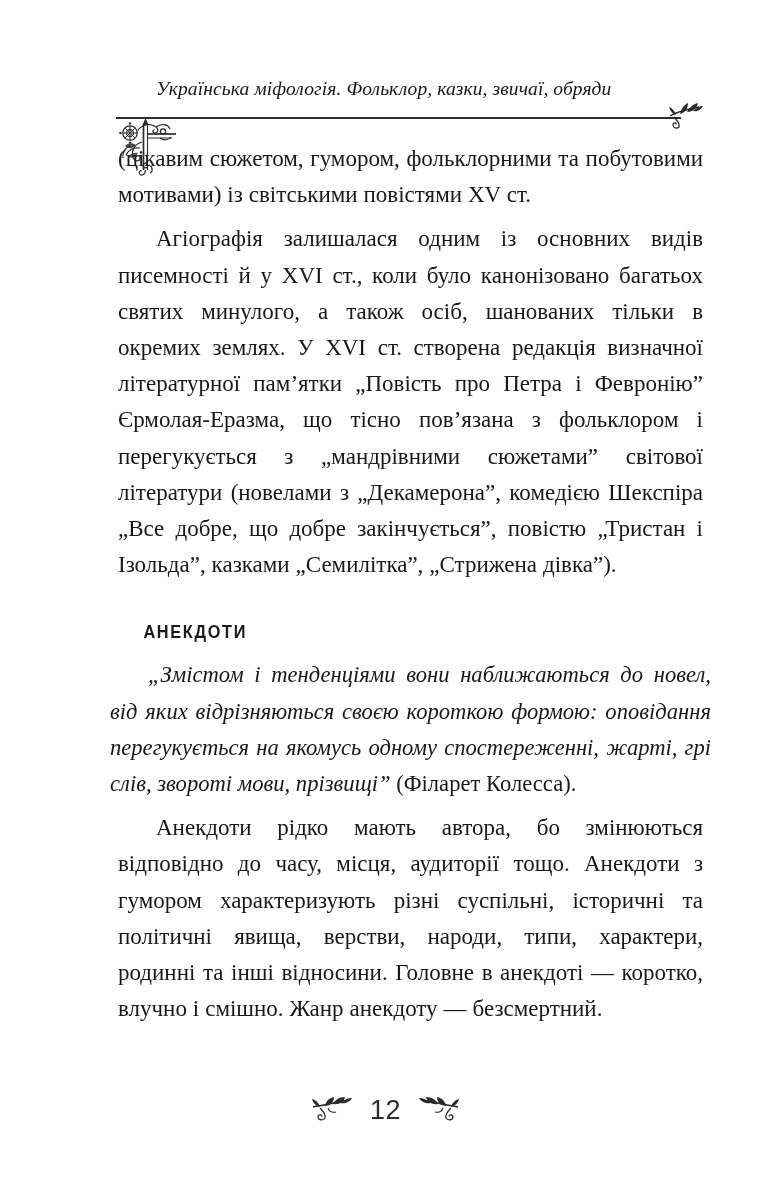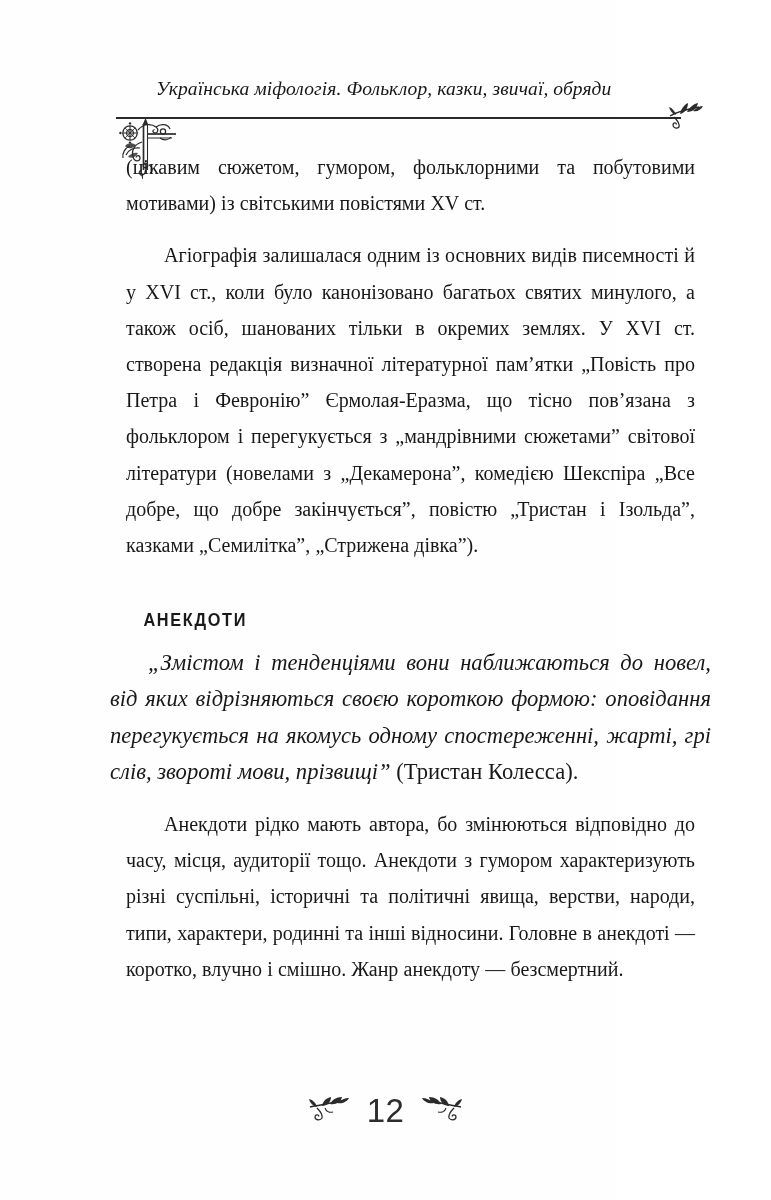--- a/index.html
+++ b/index.html
@@ -75,22 +75,22 @@
 
   
   .col {
     position: absolute;
     left: 110px;
     top: 133px;
     width: 601px;
   }
 
   p.para {
-    margin: 16px;
-    font-size: 20px;
+    margin: 8px;
+    font-size: 23px;
     line-height: 36.2px;
     text-align: justify;
     text-align-last: left;
     text-indent: 38px;
     color: #181818;
     font-family: "Liberation Serif", serif;
     hyphens: manual;
     word-spacing: 0.2px;
   }
   p.para.noindent { text-indent: 0; }
@@ -133,21 +133,21 @@
     top: 1085px;
     width: 771px;
     height: 50px;
     display: flex;
     align-items: center;
     justify-content: center;
     gap: 17px;
   }
   .folio {
     font-family: "Liberation Sans", sans-serif;
-    font-size: 33px;
+    font-size: 27px;
     font-weight: 400;
     color: #2d2d2d;
     letter-spacing: 0.5px;
     line-height: 1;
   }
   .foot-orn { width: 42px; height: 26px; display:block; }
   .foot-orn.right { transform: scaleX(-1); }
 </style>
 </head>
 <body>
@@ -222,21 +222,21 @@
     <p class="para">Агіографія залишалася одним із основних видів писемності й у XVI ст., коли було канонізовано багатьох святих минулого, а також осіб, шанованих тільки в окремих землях. У XVI ст. створена редакція визначної літературної пам’ятки „Повість про Петра і Февронію” Єрмолая-Еразма, що тісно пов’язана з фольклором і перегукується з „мандрівними сюжетами” світової літератури (новелами з „Декамерона”, комедією Шекспіра „Все добре, що добре закінчується”, повістю „Тристан і Ізольда”, казками „Семилітка”, „Стрижена дівка”).</p>
 
     <div class="sp-before-head"></div>
 
     <h2 class="section-head">АНЕКДОТИ</h2>
 
     <div class="sp-after-head"></div>
 
 
     <p class="quote">
-      <span>„Змістом і тенденціями вони наближаються до новел, від яких відрізняються своєю короткою формою: оповідання перегукується на якомусь одному спостереженні, жарті, грі слів, звороті мови, прізвищі” </span><span class="attrib">(Тристан Колесса).</span>
+      <span>„Змістом і тенденціями вони наближаються до новел, від яких відрізняються своєю короткою формою: оповідання перегукується на якомусь одному спостереженні, жарті, грі слів, звороті мови, прізвищі” </span><span class="attrib">(Філарет Колесса).</span>
     </p>
 
     <p class="para">Анекдоти рідко мають автора, бо змінюються відповідно до часу, місця, аудиторії тощо. Анекдоти з гумором характеризують різні суспільні, історичні та політичні явища, верстви, народи, типи, характери, родинні та інші відносини. Головне в анекдоті — коротко, влучно і смішно. Жанр анекдоту — безсмертний.</p>
 
   </div>
 
   <div class="footer">
 
     <svg class="foot-orn" viewBox="0 0 42 26">
       <g fill="#2b2b2b" stroke="#2b2b2b" stroke-width="1.1">

